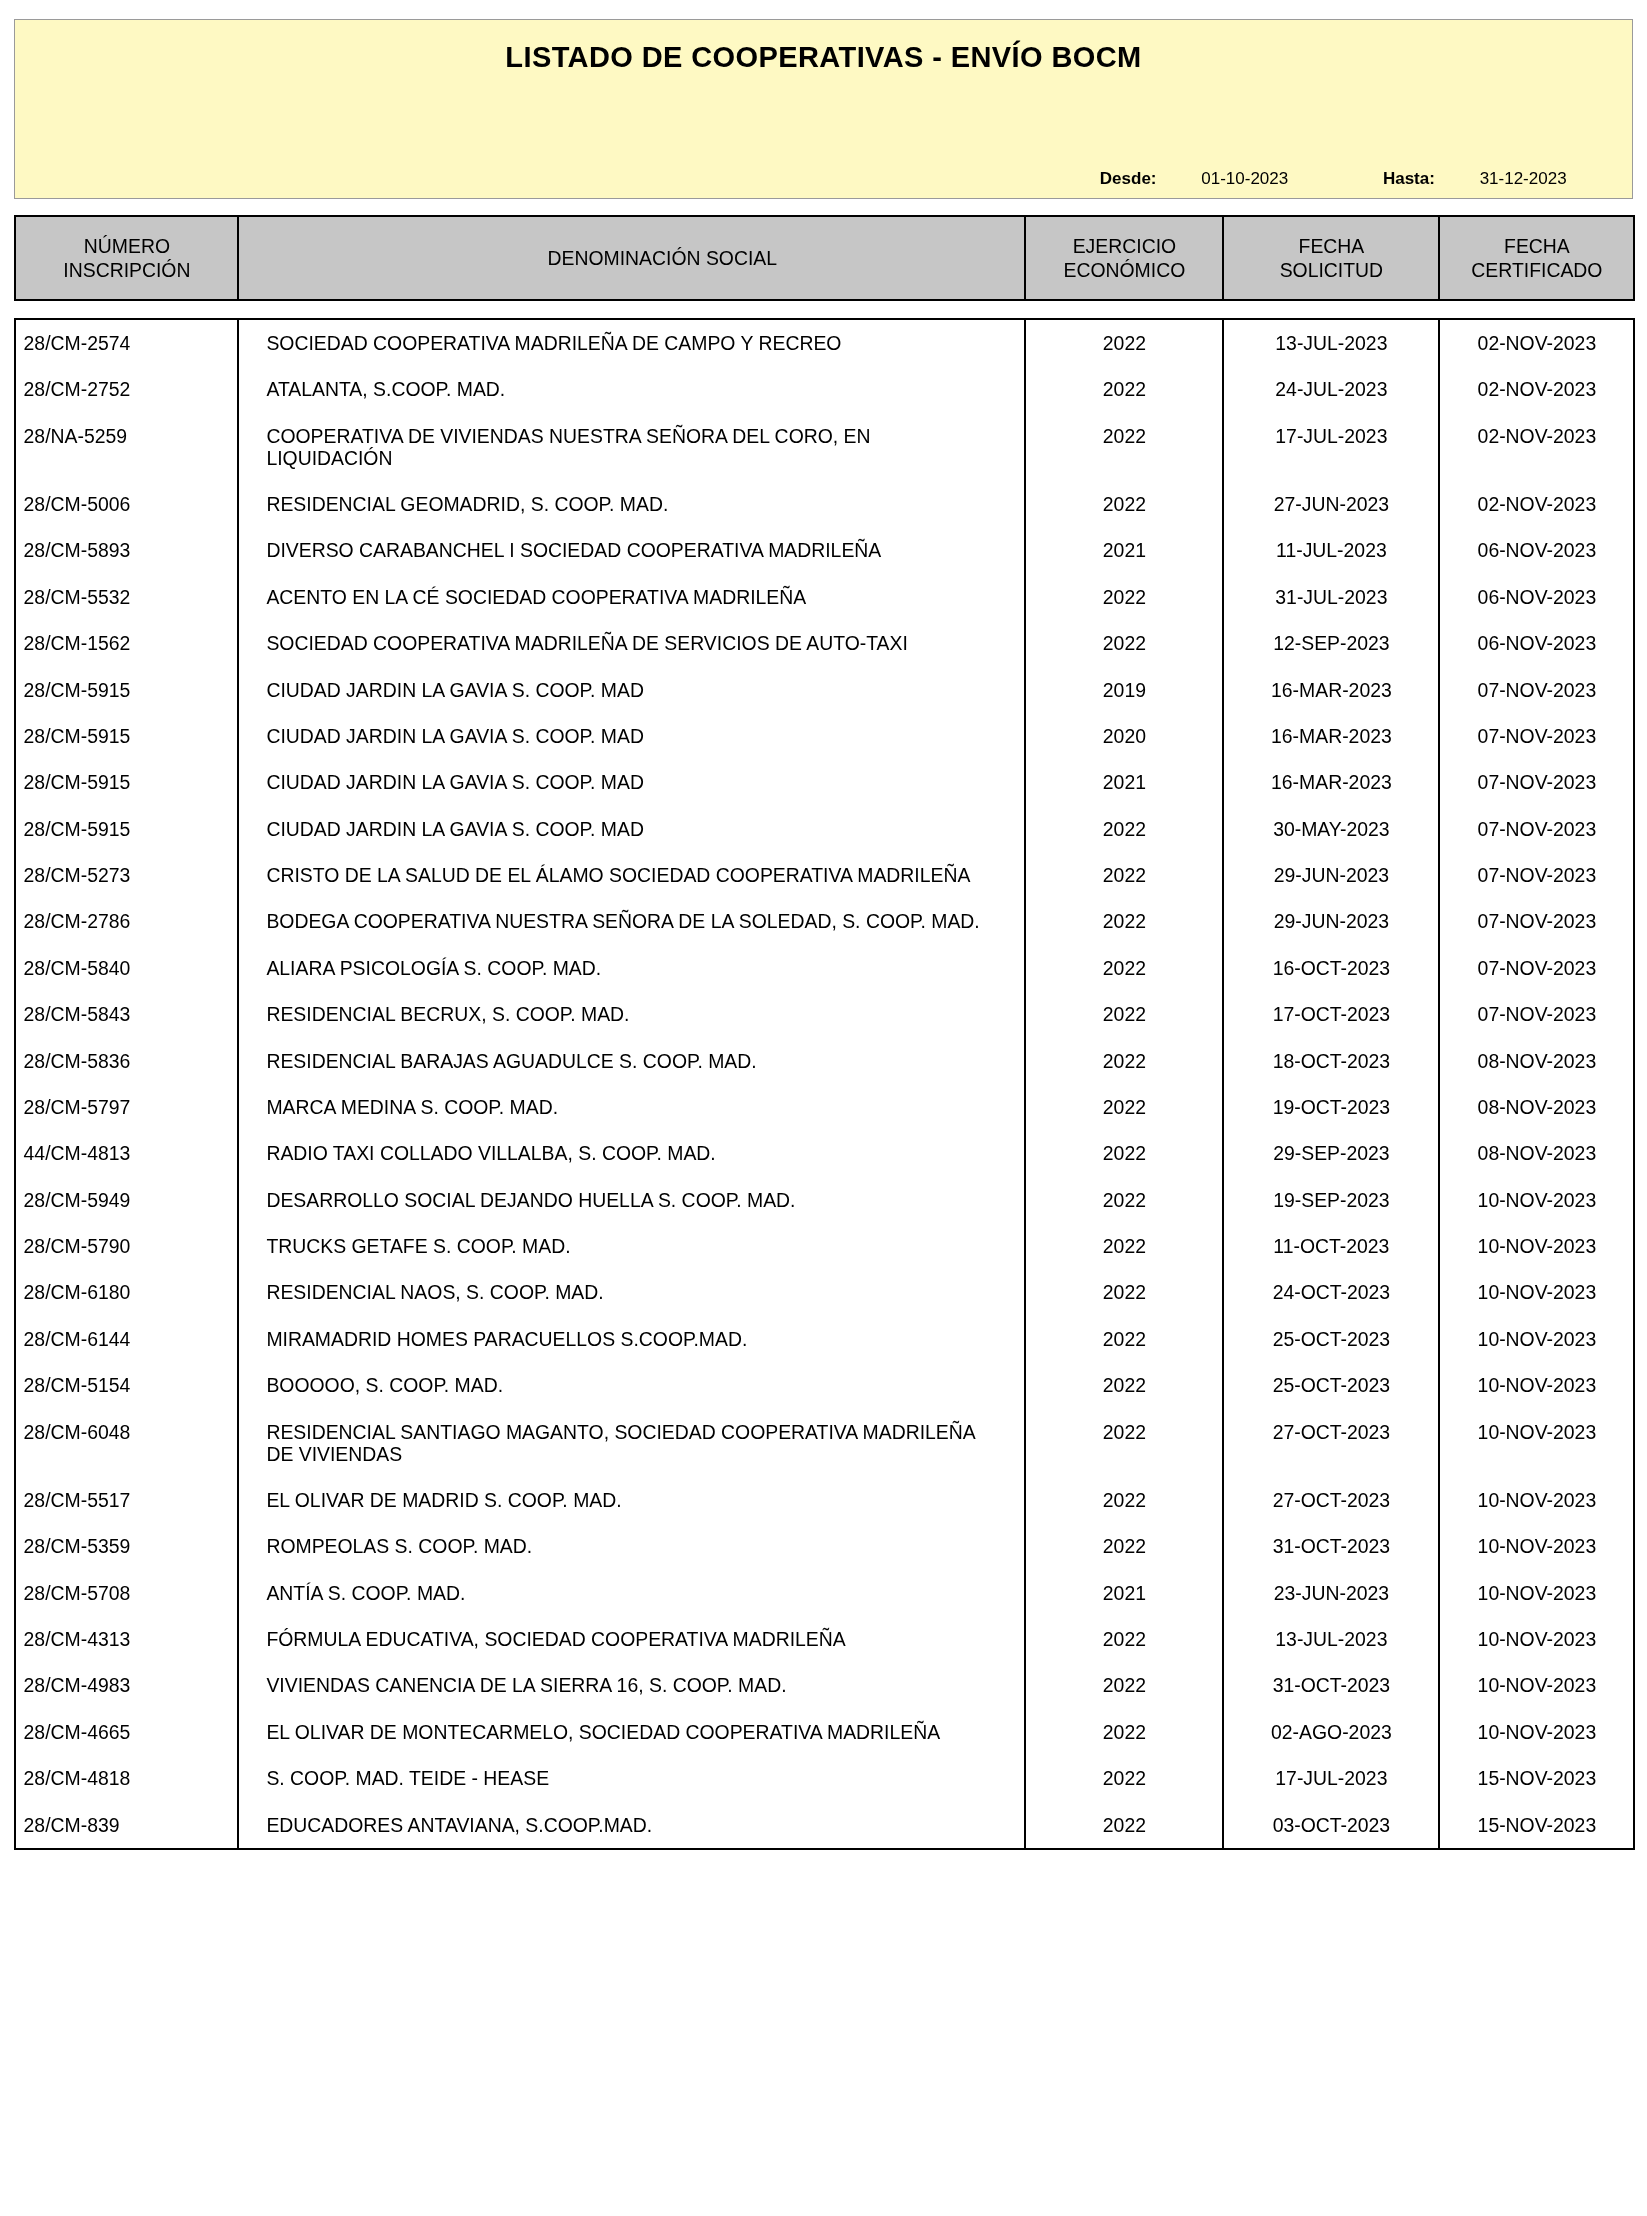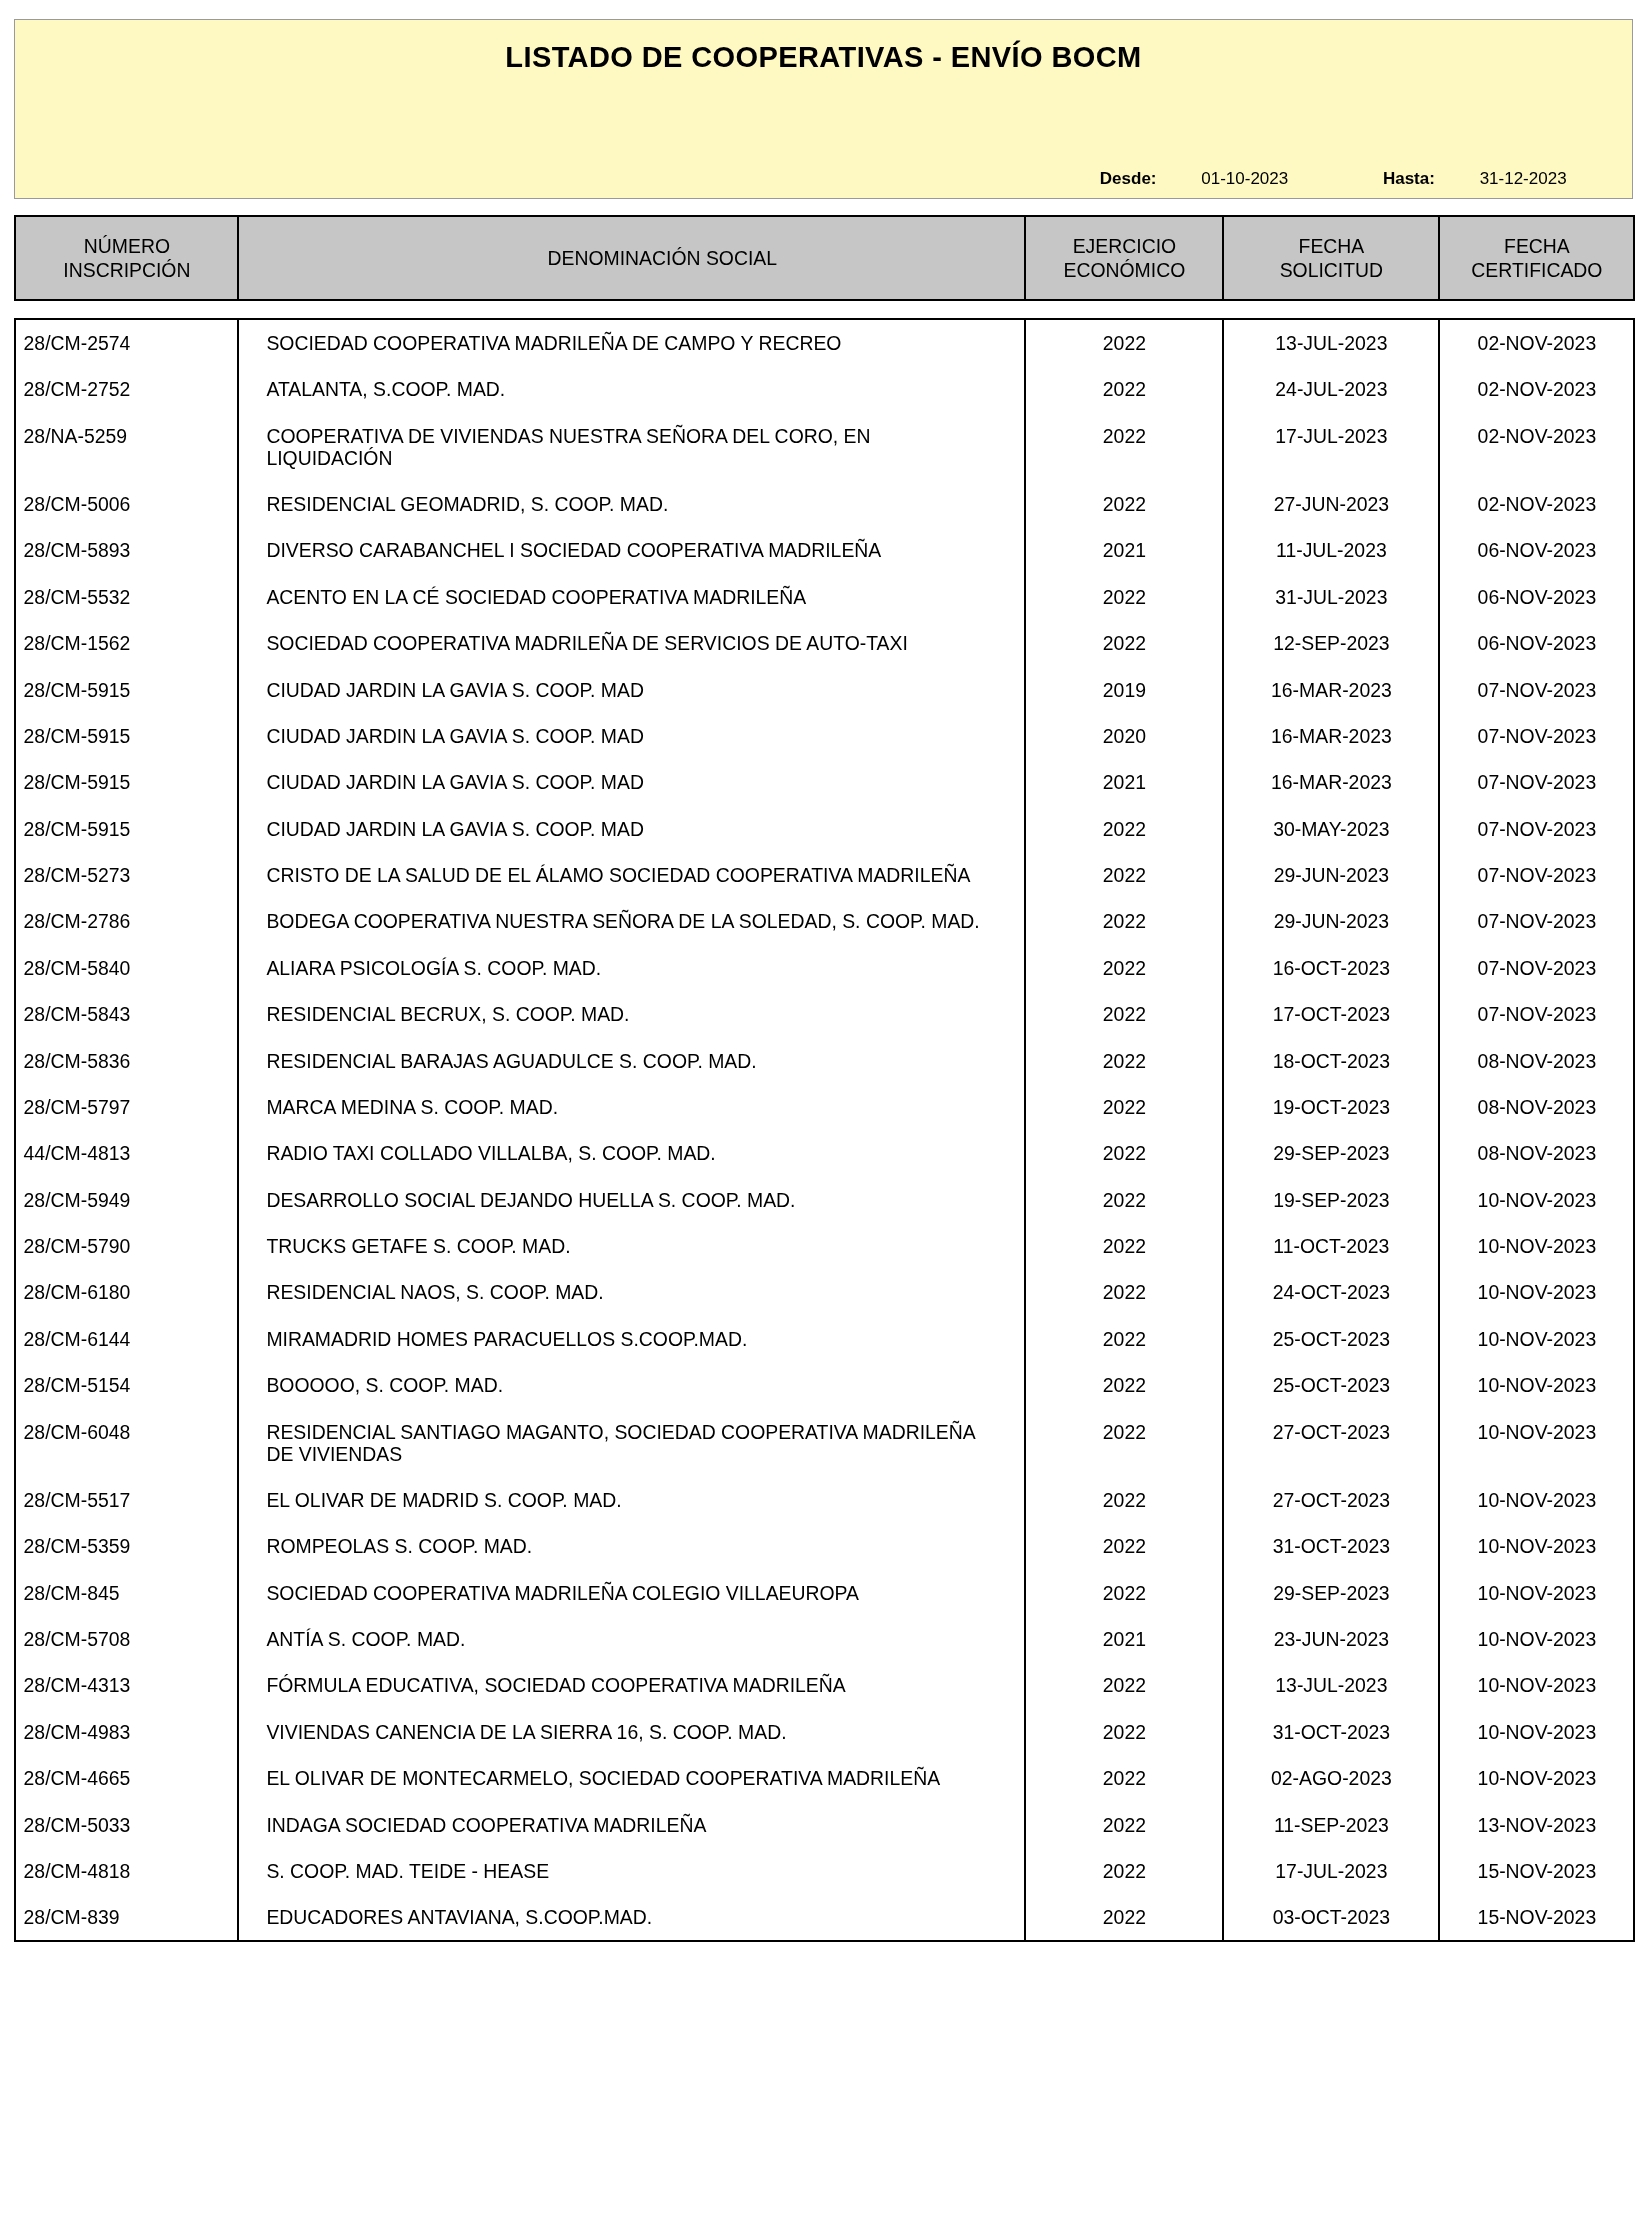--- a/index.html
+++ b/index.html
@@ -307,27 +307,20 @@
           <td class="c4">10-NOV-2023</td>
         </tr>
         <tr>
           <td class="c0">28/CM-5359</td>
           <td class="c1">ROMPEOLAS S. COOP. MAD.</td>
           <td class="c2">2022</td>
           <td class="c3">31-OCT-2023</td>
           <td class="c4">10-NOV-2023</td>
         </tr>
         <tr>
-          <td class="c0">28/CM-845</td>
-          <td class="c1">SOCIEDAD COOPERATIVA MADRILEÑA COLEGIO VILLAEUROPA</td>
-          <td class="c2">2022</td>
-          <td class="c3">29-SEP-2023</td>
-          <td class="c4">10-NOV-2023</td>
-        </tr>
-        <tr>
           <td class="c0">28/CM-5708</td>
           <td class="c1">ANTÍA S. COOP. MAD.</td>
           <td class="c2">2021</td>
           <td class="c3">23-JUN-2023</td>
           <td class="c4">10-NOV-2023</td>
         </tr>
         <tr>
           <td class="c0">28/CM-4313</td>
           <td class="c1">FÓRMULA EDUCATIVA, SOCIEDAD COOPERATIVA MADRILEÑA</td>
           <td class="c2">2022</td>
@@ -342,27 +335,20 @@
           <td class="c4">10-NOV-2023</td>
         </tr>
         <tr>
           <td class="c0">28/CM-4665</td>
           <td class="c1">EL OLIVAR DE MONTECARMELO, SOCIEDAD COOPERATIVA MADRILEÑA</td>
           <td class="c2">2022</td>
           <td class="c3">02-AGO-2023</td>
           <td class="c4">10-NOV-2023</td>
         </tr>
         <tr>
-          <td class="c0">28/CM-5033</td>
-          <td class="c1">INDAGA SOCIEDAD COOPERATIVA MADRILEÑA</td>
-          <td class="c2">2022</td>
-          <td class="c3">11-SEP-2023</td>
-          <td class="c4">13-NOV-2023</td>
-        </tr>
-        <tr>
           <td class="c0">28/CM-4818</td>
           <td class="c1">S. COOP. MAD. TEIDE - HEASE</td>
           <td class="c2">2022</td>
           <td class="c3">17-JUL-2023</td>
           <td class="c4">15-NOV-2023</td>
         </tr>
         <tr>
           <td class="c0">28/CM-839</td>
           <td class="c1">EDUCADORES ANTAVIANA, S.COOP.MAD.</td>
           <td class="c2">2022</td>

